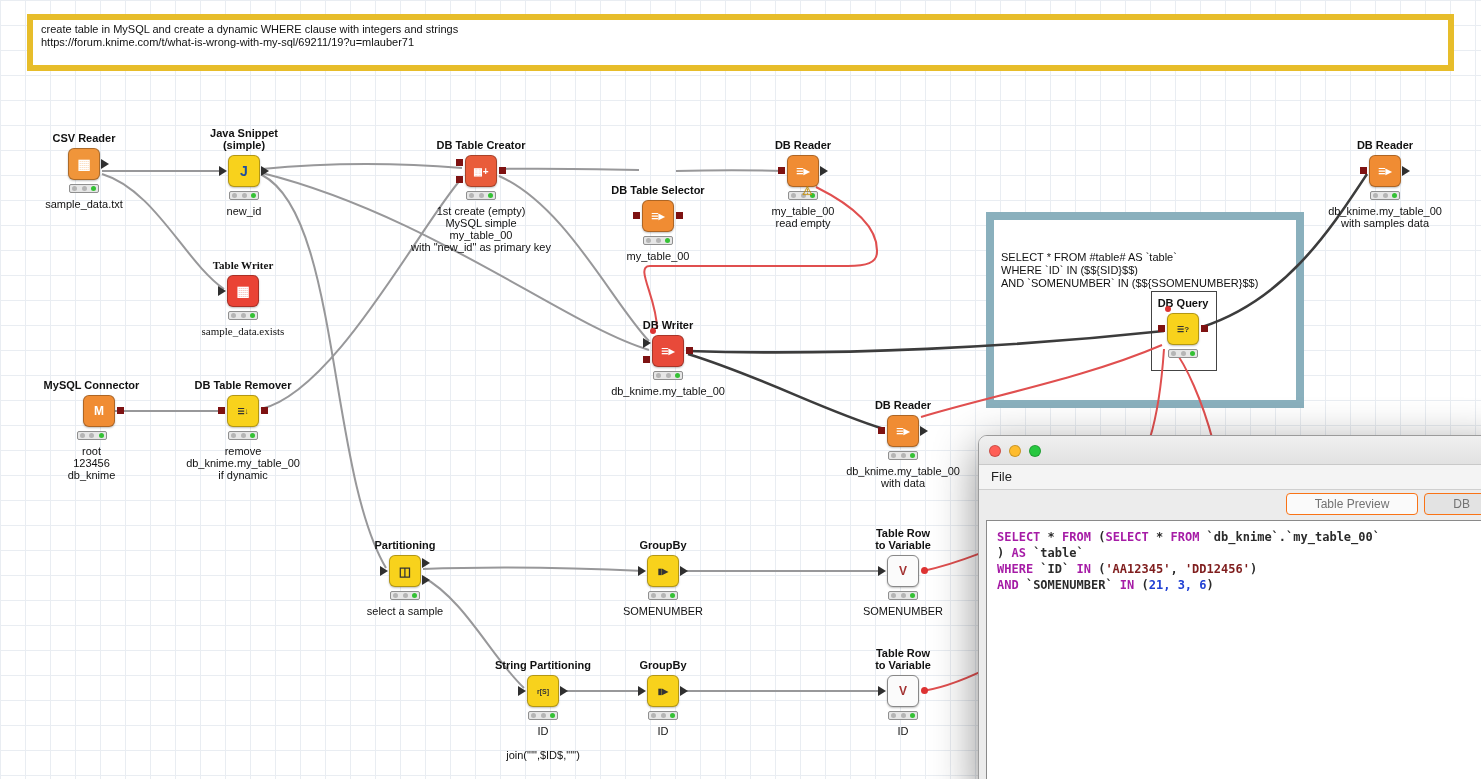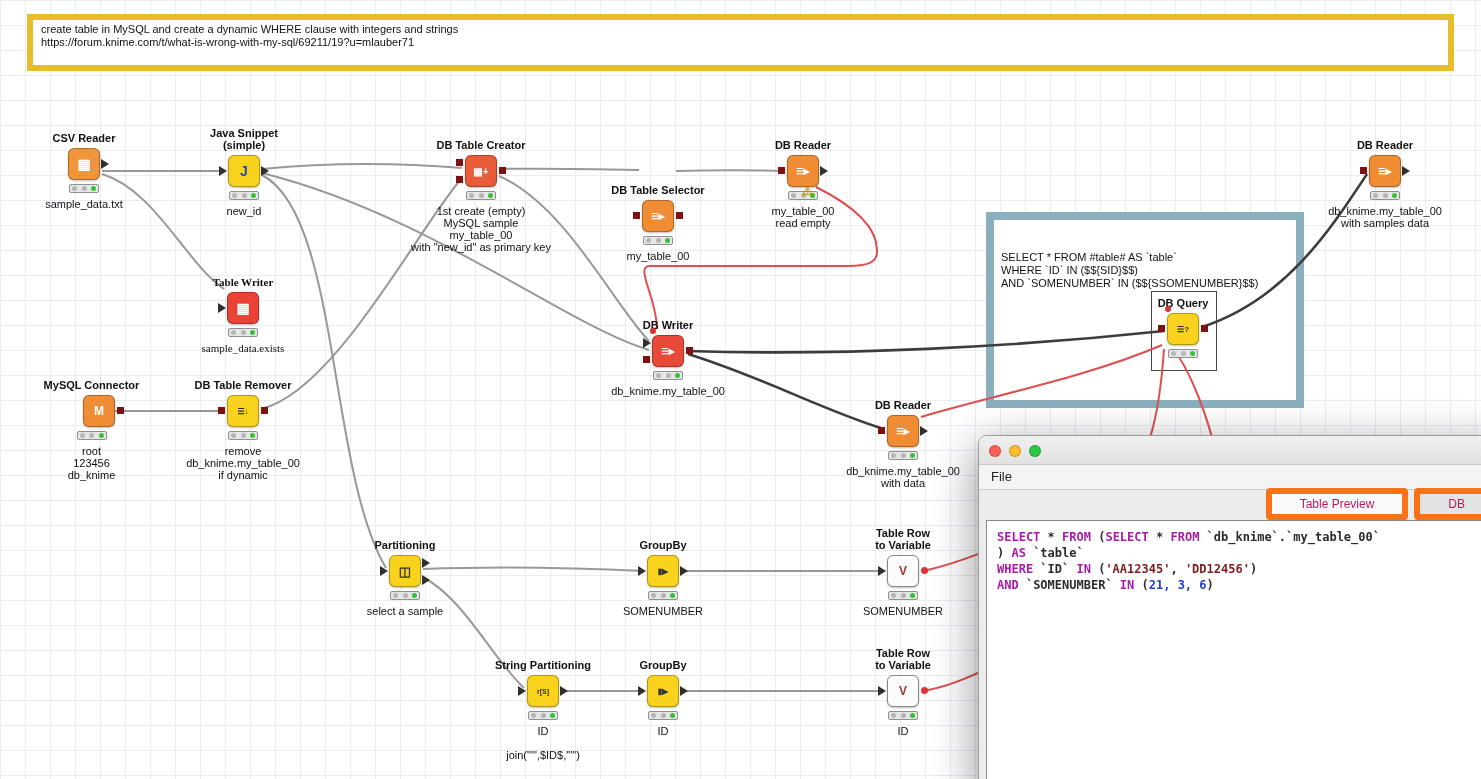--- a/index.html
+++ b/index.html
@@ -47,22 +47,22 @@
     border:1px solid #9b9b9b;border-radius:9px 9px 0 0;box-shadow:0 12px 45px rgba(0,0,0,.45);overflow:hidden;}
   .titlebar{position:absolute;left:0;top:0;right:0;height:28px;background:linear-gradient(#f0f0f0,#e2e2e2);
     border-bottom:1px solid #c9c9c9;}
   .tl{position:absolute;top:9px;width:12px;height:12px;border-radius:50%;box-sizing:border-box;border:1px solid rgba(0,0,0,.2);}
   .tl.red{left:10px;background:#ff5f57;}
   .tl.yel{left:30px;background:#febc2e;}
   .tl.grn{left:50px;background:#28c840;}
   .menubar{position:absolute;left:0;top:29px;right:0;height:24px;background:#f4f4f4;border-bottom:1px solid #cfcfcf;
     font-size:13px;color:#222;line-height:24px;padding-left:12px;}
   .tabbar{position:absolute;top:56px;right:10px;height:24px;display:flex;align-items:center;}
-  .tab{height:20px;line-height:20px;padding:0 28px;font-size:12px;color:#be185d;background:#e3e3e3;
-    border:6px solid #f97316;border-radius:4px;margin-left:6px;white-space:nowrap;}
+  .tab{height:20px;line-height:20px;padding:0 28px;font-size:12px;color:#737373;background:#e3e3e3;
+    border:1px solid #f97316;border-radius:4px;margin-left:6px;white-space:nowrap;}
   .tab.sel{background:#fafafa;}
   .sqlpane{position:absolute;left:7px;top:84px;right:-6px;bottom:0;background:#fff;border:1px solid #8a8a8a;
     padding:8px 10px;box-sizing:border-box;}
   .codeline{font-family:"DejaVu Sans Mono","Liberation Mono",monospace;font-size:12px;line-height:16px;white-space:pre;}
   .c-k{color:#a61ca6;font-weight:bold;}
   .c-p{color:#2b2b2b;font-weight:bold;}
   .c-s{color:#7f1d1d;font-weight:bold;}
   .c-n{color:#1f3fd4;font-weight:bold;}
 </style>
 </head>
@@ -136,21 +136,21 @@
         <span class="port d" style="top: 11px; right: -9px;"></span>
         <div class="traffic">
           <span class="dot"></span>
           <span class="dot"></span>
           <span class="dot on"></span>
         </div>
         <div class="ncap">
           <div>new_id</div>
         </div>
       </div>
-      <div class="node" style="left: 227px; top: 292px; font-family: Liberation Serif, serif;">
+      <div class="node" style="left: 227px; top: 275px; font-family: Liberation Serif, serif;">
         <div class="nlabel">
           <div>Table Writer</div>
         </div>
         <div class="nicon" style="background: rgb(234, 67, 53);">
           <span style="color: rgb(255, 255, 255); font-size: 14px;">▦</span>
         </div>
         <span class="port d" style="top: 11px; left: -9px;"></span>
         <div class="traffic">
           <span class="dot"></span>
           <span class="dot"></span>
@@ -170,21 +170,21 @@
         <span class="port b" style="top: 4px; left: -9px;"></span>
         <span class="port b" style="top: 21px; left: -9px;"></span>
         <span class="port b" style="top: 12px; right: -9px;"></span>
         <div class="traffic">
           <span class="dot"></span>
           <span class="dot"></span>
           <span class="dot on"></span>
         </div>
         <div class="ncap">
           <div>1st create (empty)</div>
-          <div>MySQL sample</div>
+          <div>MySQL simple</div>
           <div>my_table_00</div>
           <div>with "new_id" as primary key</div>
         </div>
       </div>
       <div class="node" style="left: 642px; top: 155px; margin-top: 45px;">
         <div class="nlabel">
           <div>DB Table Selector</div>
         </div>
         <div class="nicon" style="background: rgb(240, 140, 51);">
           <span style="color: rgb(255, 255, 255); font-size: 8px;">☰▶</span>

